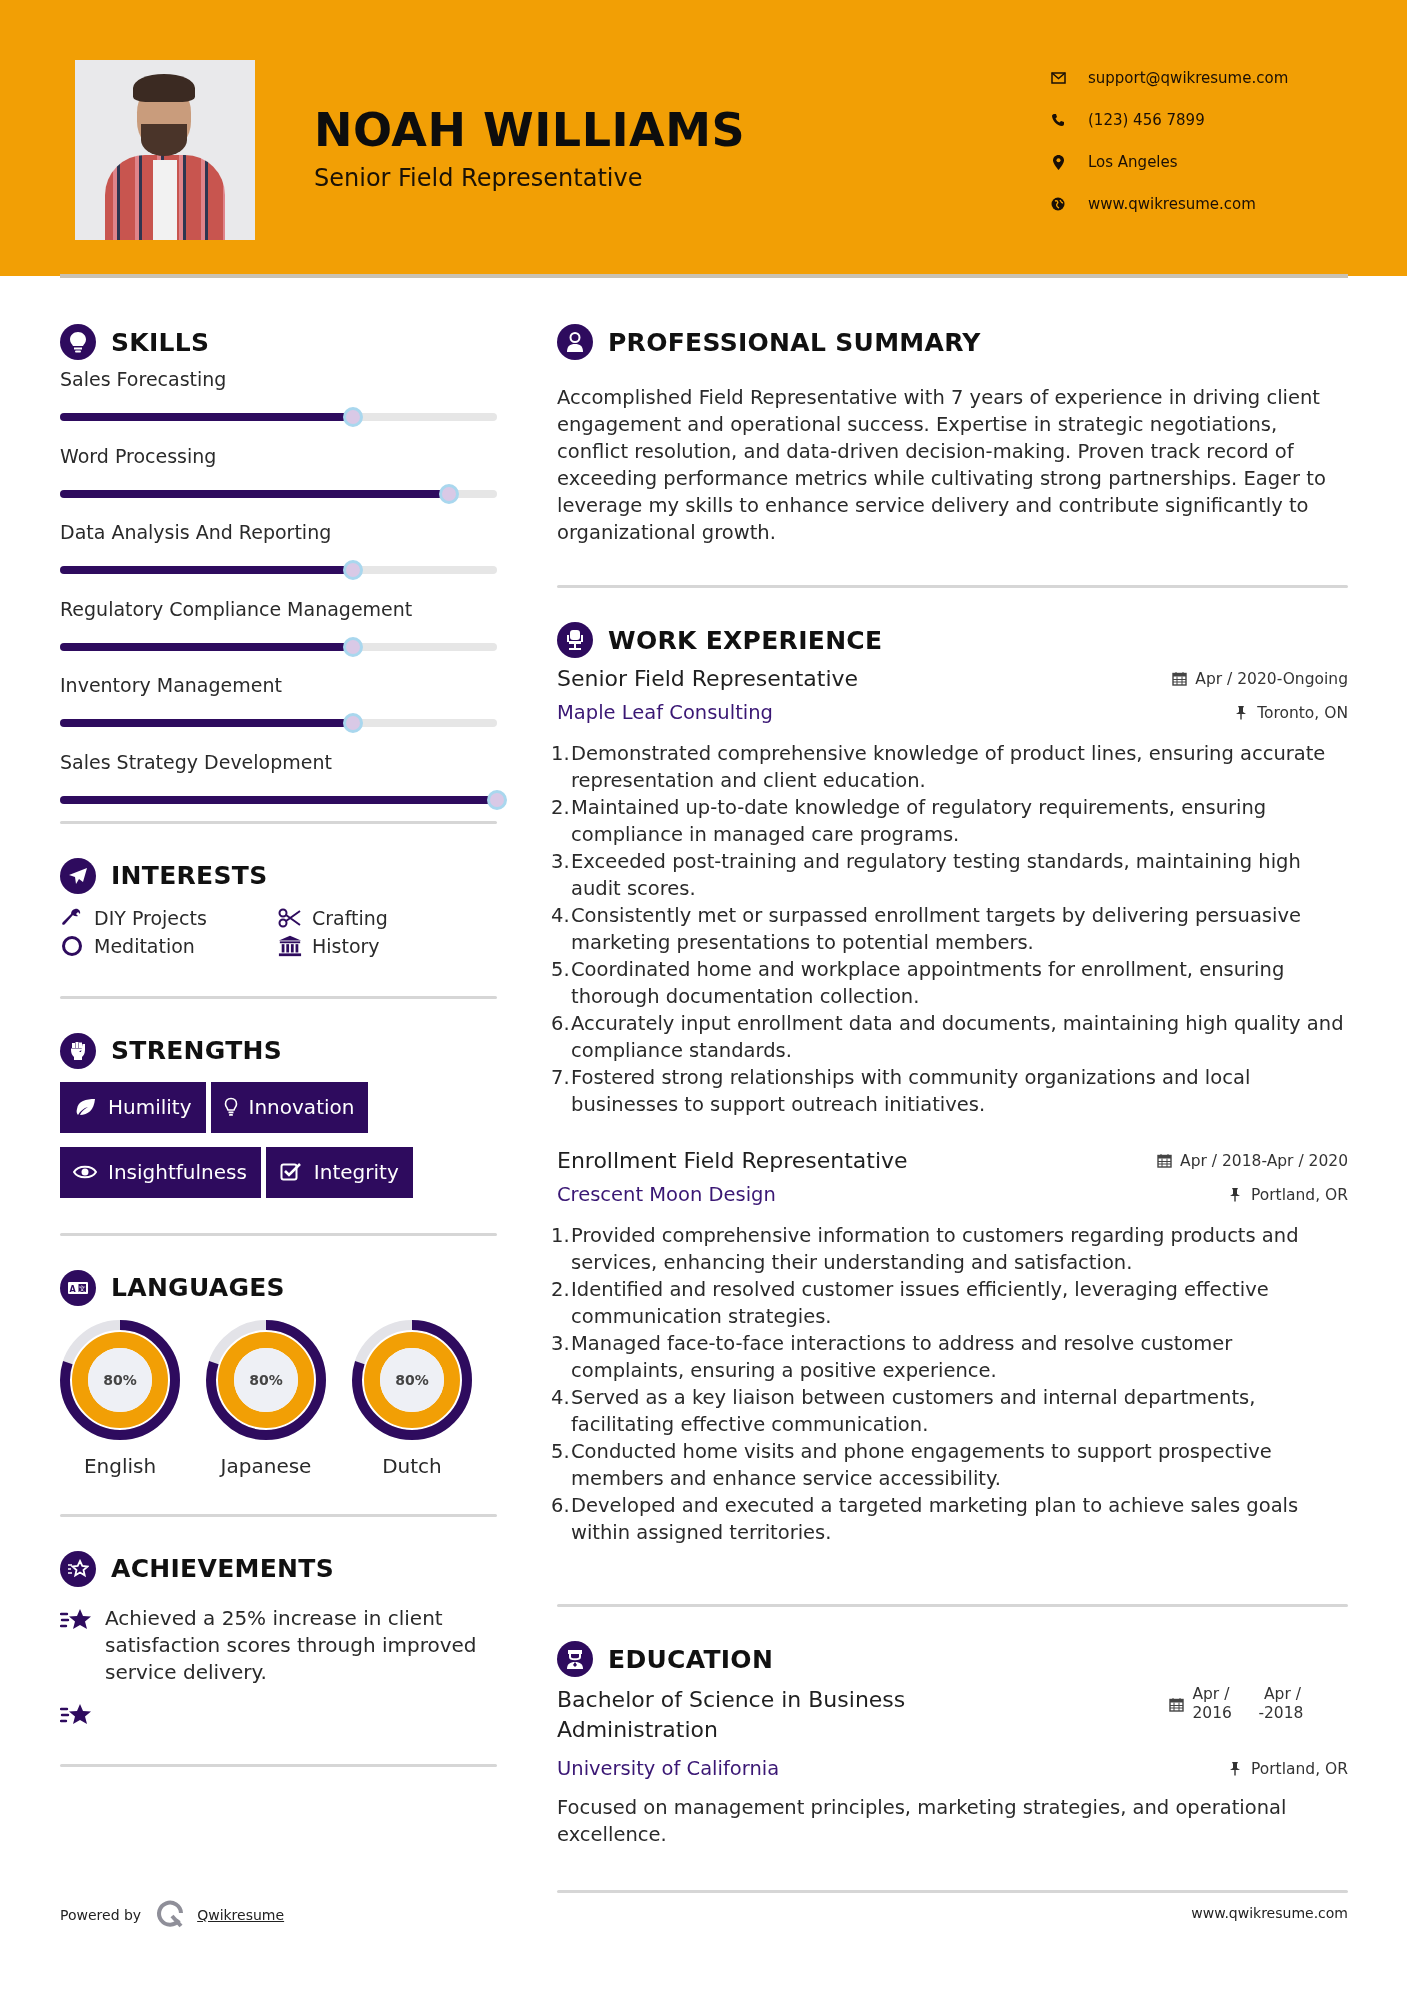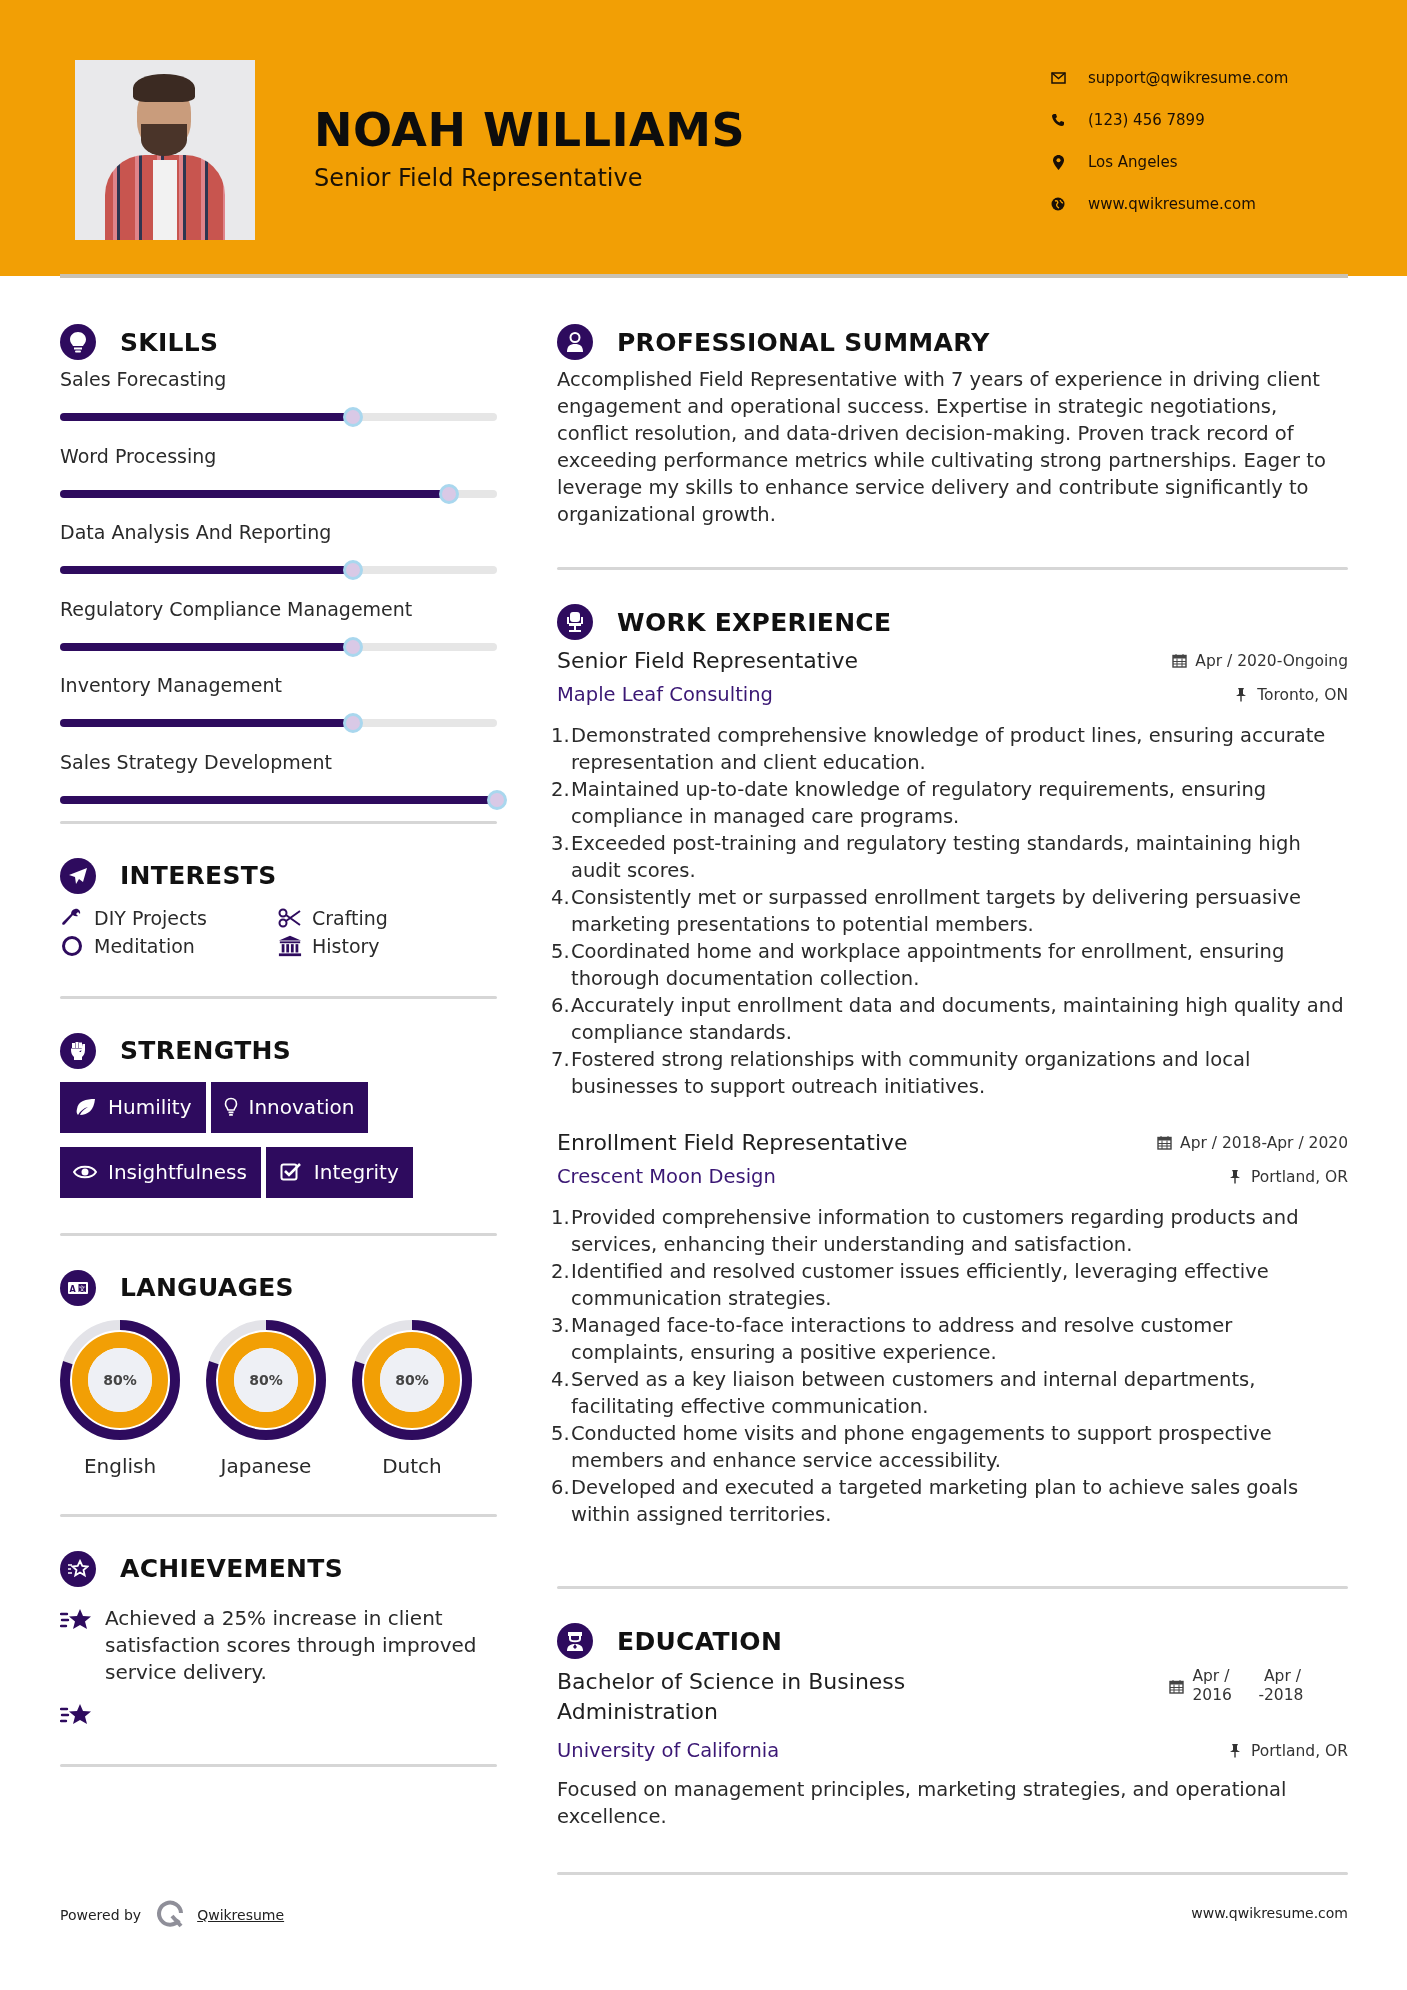--- a/index.html
+++ b/index.html
@@ -20,21 +20,21 @@
   .role { position: absolute; left: 314px; top: 164px; font-size: 24px; color: #1b1206; }
   .contacts { position: absolute; left: 1050px; top: 57px; }
   .contact { display: flex; align-items: center; height: 42px; }
   .contact .ic { width: 16px; height: 16px; margin-right: 22px; display: flex; align-items: center; justify-content: center; }
   .contact .txt { font-size: 15px; color: #1a0f06; font-weight: 500; }
 
   
   .left { position: absolute; left: 60px; top: 320px; width: 437px; }
   .right { position: absolute; left: 557px; top: 320px; width: 791px; }
 
-  .sec-head { display: flex; align-items: center; height: 44px; gap: 9px; }
+  .sec-head { display: flex; align-items: center; height: 44px; }
   .sec-ic { width: 36px; height: 36px; border-radius: 50%; background: #2e0b5e; display: flex; align-items: center; justify-content: center; margin-right: 15px; flex: none; }
   .sec-title { font-weight: bold; font-size: 25px; color: #111; letter-spacing: 0.3px; }
 
   .divider { height: 3px; background: #d6d6d6; border-radius: 2px; }
 
   
   .skill { position: relative; height: 76.5px; }
   .skill .lbl { font-size: 19px; color: #2a2a2a; position: absolute; top: 0; left: 0; }
   .skill .track { position: absolute; left: 0; top: 95px; top: 45px; width: 437px; height: 8px; border-radius: 4px; background: #e6e6e6; }
   .skill .fill { position: absolute; left: 0; top: 0; height: 8px; border-radius: 4px; background: #2e0b5e; }
@@ -57,21 +57,21 @@
   .donut { position: relative; width: 120px; height: 120px; }
   .donut .pct { position: absolute; inset: 0; display: flex; align-items: center; justify-content: center; font-size: 14px; font-weight: bold; color: #444; }
   .lang .lname { margin-top: 14px; font-size: 20px; color: #2a2a2a; }
 
   
   .ach { display: flex; margin-top: 14px; }
   .ach .ic { width: 34px; height: 26px; flex: none; margin-right: 11px; margin-top: 2px; }
   .ach .txt { font-size: 20px; line-height: 27px; color: #2a2a2a; width: 392px; }
 
   
-  .summary { font-size: 19.5px; line-height: 27px; color: #2a2a2a; margin-top: 2px; }
+  .summary { font-size: 19.5px; line-height: 27px; color: #2a2a2a; margin-top: 20px; }
   .job { margin-top: 10px; }
   .job-row { display: flex; justify-content: space-between; align-items: center; }
   .job-title { font-size: 22px; color: #1f1f1f; }
   .job-meta { display: flex; align-items: center; font-size: 15.5px; color: #333; }
   .job-meta .ic { width: 16px; height: 16px; margin-right: 8px; display: flex; align-items: center; justify-content: center; }
   .company { font-size: 19.5px; color: #3a1774; }
   .bullets { margin-top: 16px; font-size: 19.5px; line-height: 27px; color: #2a2a2a; }
   .bullets li { list-style: none; display: flex; }
   .bullets li .num { width: 18px; flex: none; text-align: right; margin-right: 2px; margin-left: -6px; }
 

